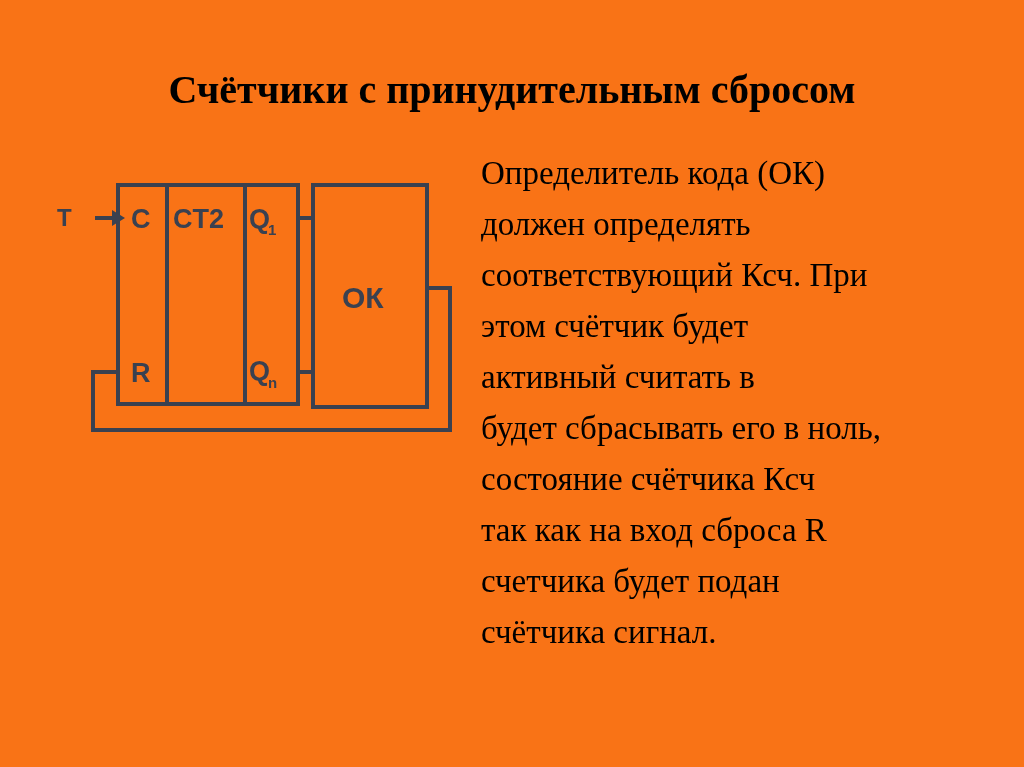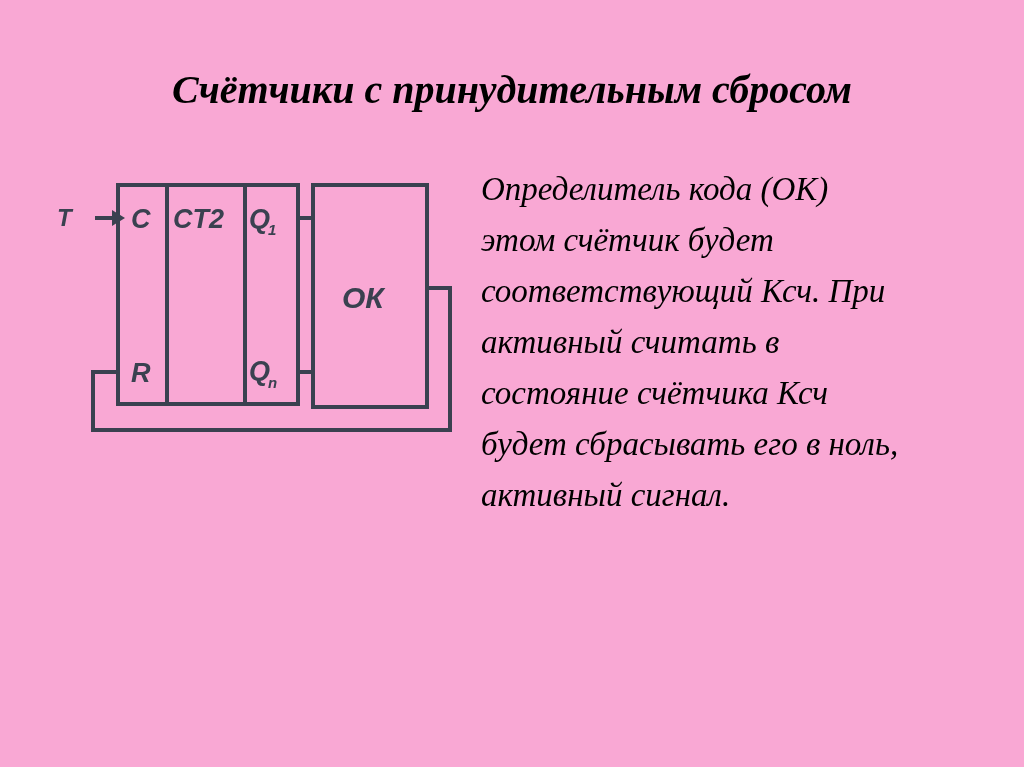--- a/index.html
+++ b/index.html
@@ -13,22 +13,21 @@
     background: #ffffff;
     font-family: "Liberation Serif", serif;
     overflow: hidden;
     position: relative;
   }
   .slide {
     position: absolute;
     left: 0; top: 0;
     width: 1024px;
     height: 767px;
-    background: #f9a8d4;
-    font-style: italic;
+    background: #f97316;
   }
 
   
   .slide-title {
     position: absolute;
     left: 0;
     top: 66px;
     width: 1024px;
     text-align: center;
     font-family: "Liberation Serif", serif;
@@ -60,21 +59,21 @@
     font-family: "Liberation Sans", sans-serif;
     font-weight: bold;
     fill: #3a4150;
     font-size: 15px;
   }
 
   
   .body-text {
     position: absolute;
     left: 481px;
-    top: 164px;
+    top: 148px;
     width: 520px;
     font-family: "Liberation Serif", serif;
     font-size: 33px;
     line-height: 51px;
     color: #000000;
     text-align: left;
   }
   .body-text .tline {
     display: block;
     white-space: nowrap;
@@ -119,21 +118,24 @@
 
       <text class="diag-label" x="229" y="230" font-size="27">Q</text>
       <text class="diag-label-sub" x="248" y="238">n</text>
 
       <text class="diag-label" x="322" y="158" font-size="30">ОК</text>
     </svg>
   </div>
 
   <div class="body-text">
     <span class="tline">Определитель кода (ОК)</span>
+    <span class="tline">должен определять</span>
+    <span class="tline">соответствующий Ксч. При</span>
     <span class="tline">этом счётчик будет</span>
-    <span class="tline">соответствующий Ксч. При</span>
     <span class="tline">активный считать в</span>
+    <span class="tline">будет сбрасывать его в ноль,</span>
     <span class="tline">состояние счётчика Ксч</span>
-    <span class="tline">будет сбрасывать его в ноль,</span>
-    <span class="tline">активный сигнал.</span>
+    <span class="tline">так как на вход сброса R</span>
+    <span class="tline">счетчика будет подан</span>
+    <span class="tline">счётчика сигнал.</span>
   </div>
 
 </div>
 
 </body></html>

